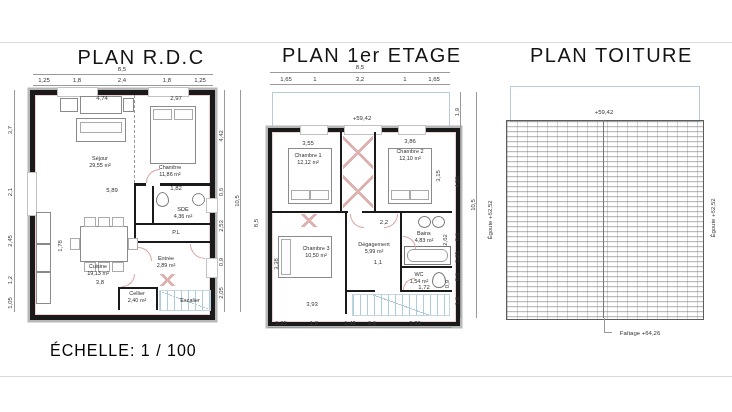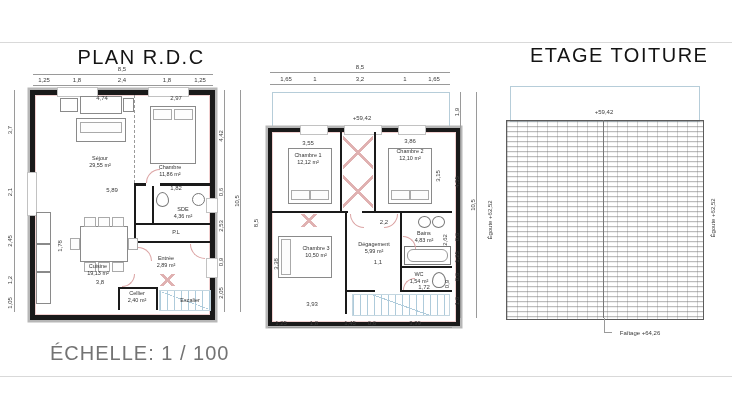--- a/index.html
+++ b/index.html
@@ -1,20 +1,20 @@
 <!DOCTYPE html>
 <html><head>
 <meta charset="utf-8">
 <style>
   html,body{margin:0;padding:0;background:#fff;}
   #canvas{position:relative;width:732px;height:412px;background:#fff;overflow:hidden;
           font-family:"Liberation Sans",sans-serif;color:#222;}
   .sheetline{position:absolute;left:0;width:732px;height:1px;background:#d9d9d9;}
   .ptitle{position:absolute;font-size:20px;letter-spacing:1.5px;color:#141414;text-align:center;white-space:nowrap;}
-  .scale{position:absolute;font-size:20px;letter-spacing:1px;color:#737373;white-space:nowrap;}
+  .scale{position:absolute;font-size:16px;letter-spacing:1px;color:#000000;white-space:nowrap;}
   .bldg{position:absolute;border:5px solid #1a1a1a;box-shadow:0 0 0 2.5px #b7b7b7, inset 0 0 0 1px rgba(224,150,150,.45);background:#fff;}
   .bldg2{position:absolute;border:4px solid #1a1a1a;box-shadow:0 0 0 2.5px #b7b7b7, inset 0 0 0 1px rgba(224,150,150,.45);background:#fff;}
   .wall{position:absolute;background:#1a1a1a;}
   .wallthin{position:absolute;background:#333;}
   .dashed-v{position:absolute;width:0;border-left:1px dashed #9a9a9a;}
   .dim{position:absolute;font-size:6px;color:#3c3c3c;white-space:nowrap;transform:translate(-50%,-50%);}
   .dimv{position:absolute;font-size:6px;color:#3c3c3c;white-space:nowrap;transform:translate(-50%,-50%) rotate(-90deg);}
   .dline-h{position:absolute;height:0;border-top:1px solid #9a9a9a;}
   .dline-v{position:absolute;width:0;border-left:1px solid #9a9a9a;}
   .room{position:absolute;text-align:center;transform:translate(-50%,-50%);line-height:1.2;white-space:nowrap;}
@@ -160,20 +160,21 @@
   <div class="dimv" style="left:221px;top:136px">4,42</div>
   <div class="dimv" style="left:221px;top:192px">0,6</div>
   <div class="dimv" style="left:221px;top:226px">2,53</div>
   <div class="dimv" style="left:221px;top:262px">0,9</div>
   <div class="dimv" style="left:221px;top:293px">2,05</div>
   <div class="dline-v" style="left:240px;top:90px;height:222px"></div>
   <div class="dimv" style="left:237px;top:201px">10,5</div>
 
   <div class="scale" style="left:50px;top:342px">ÉCHELLE: 1 / 100</div>
 
+  <div class="ptitle" style="left:282px;top:44px;width:160px">PLAN 1er ETAGE</div>
 
   <div class="dline-h" style="left:270px;top:72px;width:180px"></div>
   <div class="dim" style="left:360px;top:67px">8,5</div>
   <div class="dline-h" style="left:270px;top:84px;width:180px"></div>
   <div class="dim" style="left:286px;top:79px">1,65</div>
   <div class="dim" style="left:315px;top:79px">1</div>
   <div class="dim" style="left:360px;top:79px">3,2</div>
   <div class="dim" style="left:405px;top:79px">1</div>
   <div class="dim" style="left:434px;top:79px">1,65</div>
   <div class="dline-h" style="left:272px;top:102px;width:176px"></div>
@@ -268,21 +269,21 @@
   <div class="dline-v" style="left:476px;top:92px;height:226px"></div>
   <div class="dimv" style="left:473px;top:205px">10,5</div>
 
   <div class="dline-h" style="left:268px;top:327px;width:184px"></div>
   <div class="dim" style="left:281px;top:323px">1,25</div>
   <div class="dim" style="left:314px;top:323px">1,8</div>
   <div class="dim" style="left:350px;top:323px">1,45</div>
   <div class="dim" style="left:372px;top:323px">0,6</div>
   <div class="dim" style="left:415px;top:323px">3,39</div>
 
-  <div class="ptitle" style="left:530px;top:44px;width:140px">ETAGE TOITURE</div>
+  <div class="ptitle" style="left:530px;top:44px;width:140px">PLAN TOITURE</div>
 
   <div class="terr" style="left:510px;top:86px;width:188px;height:34px"></div>
   <div class="dim" style="left:604px;top:112px">+59,42</div>
 
   <div class="roof" style="left:506px;top:120px;width:196px;height:198px"></div>
   <div class="wallthin" style="left:603px;top:120px;width:1px;height:198px;background:#777"></div>
 
   <div class="dimv" style="left:490px;top:220px">Égoute +62,52</div>
   <div class="dimv" style="left:713px;top:218px">Égoute +62,52</div>
 

